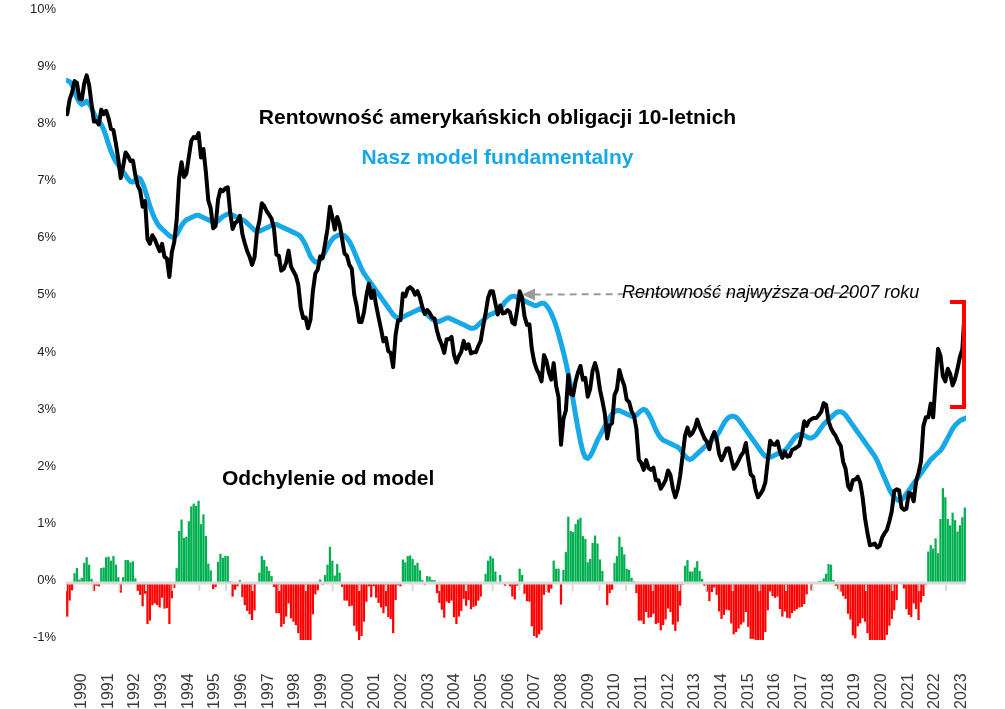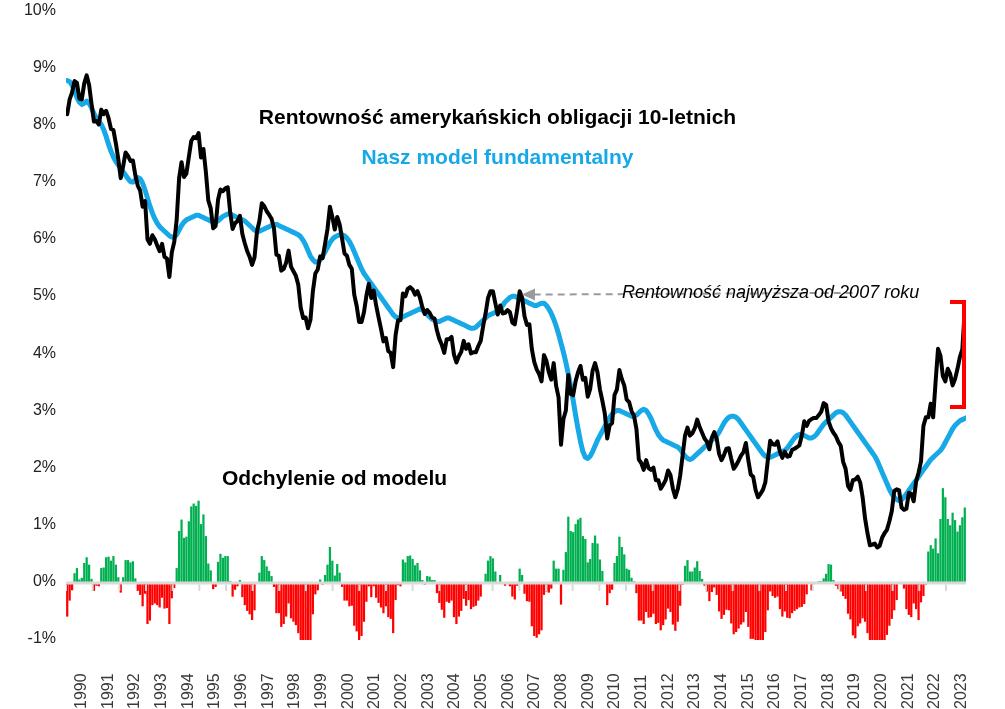--- a/index.html
+++ b/index.html
@@ -1,20 +1,20 @@
 <!DOCTYPE html>
 <html><head>
 <meta charset="utf-8">
 <style>
   html,body{margin:0;padding:0;background:#ffffff;}
   body{width:1005px;height:709px;font-family:"Liberation Sans",sans-serif;overflow:hidden;}
   #root{position:relative;width:1005px;height:709px;background:#fff;}
 
   .ytick{position:absolute;right:0;width:56px;text-align:right;
-         font-size:16px;color:#222;line-height:1;}
+         font-size:13px;color:#222;line-height:1;}
   .xtick{position:absolute;top:0;left:0;font-size:16px;color:#3a3a3a;
          transform-origin:left top;transform:rotate(-90deg);white-space:nowrap;}
 
   #plot{position:absolute;left:66px;top:12px;width:900px;height:628px;}
   #plot svg{display:block;}
 
   .title1{position:absolute;font-size:21px;font-weight:bold;color:#000;white-space:nowrap;}
   .title2{position:absolute;font-size:21px;font-weight:bold;color:#17a8e8;white-space:nowrap;}
   .devlabel{position:absolute;font-size:21px;font-weight:bold;color:#000;white-space:nowrap;}
   .annot{position:absolute;font-size:18px;font-style:italic;color:#000;white-space:nowrap;}
@@ -489,16 +489,16 @@
       <div class="xtick" style="left: 818.667px; top: 709px;">2018</div>
       <div class="xtick" style="left: 845.333px; top: 709px;">2019</div>
       <div class="xtick" style="left: 872px; top: 709px;">2020</div>
       <div class="xtick" style="left: 898.667px; top: 709px;">2021</div>
       <div class="xtick" style="left: 925.333px; top: 709px;">2022</div>
       <div class="xtick" style="left: 952px; top: 709px;">2023</div>
     </div>
 
   <div class="title1" id="title1" style="top: 105px; left: 0px; width: 1005px; text-align: center; transform: translateX(-5px);">Rentowność amerykańskich obligacji 10-letnich</div>
   <div class="title2" id="title2" style="top: 145px; left: 0px; width: 1005px; text-align: center; transform: translateX(-5px);">Nasz model fundamentalny</div>
-  <div class="devlabel" id="devlabel" style="top: 466px; left: 222px;">Odchylenie od modelu</div>
+  <div class="devlabel" id="devlabel" style="top: 466px; left: 222px;">Odchylenie od model</div>
   <div class="annot" id="annot" style="top: 282px; left: 622px;">Rentowność najwyższa od 2007 roku</div>
 
 </div>
 
 </body></html>

